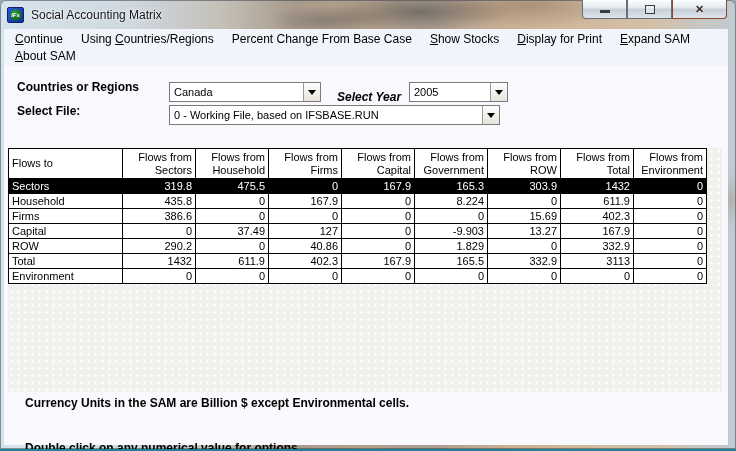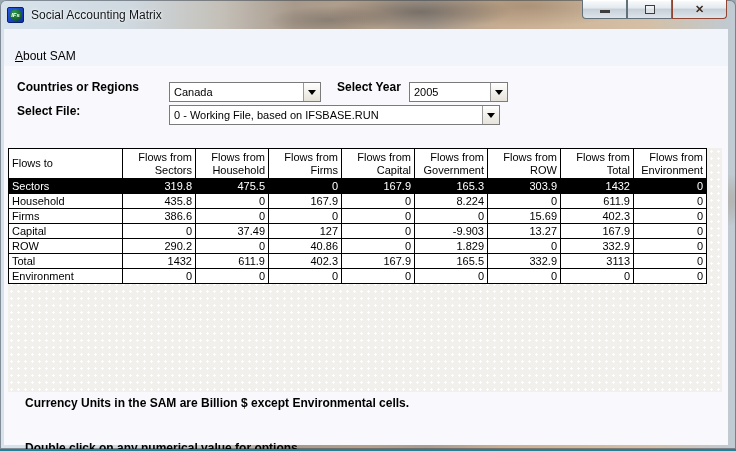--- a/index.html
+++ b/index.html
@@ -109,32 +109,33 @@
       </div>
       <div class="winbtn close">
         <span class="glyph-close">✕</span>
       </div>
     </div>
   </div>
 
   <div class="client">
 
     <div class="menubar">
+      <div class="menu-row menu-row-0"><span class="menu-item"><u>C</u>ontinue</span><span class="menu-item">Using <u>C</u>ountries/Regions</span><span class="menu-item">Percent Change From Base Case</span><span class="menu-item"><u>S</u>how Stocks</span><span class="menu-item"><u>D</u>isplay for Print</span><span class="menu-item"><u>E</u>xpand SAM</span></div>
       <div class="menu-row menu-row-1"><span class="menu-item"><u>A</u>bout SAM</span></div>
     </div>
 
     <span class="label" style="left:13px; top:51px;">Countries or Regions</span>
     <div class="combo" style="left:165px; top:53px; width:152px;">
       <span class="combo-value">Canada</span>
       <span class="combo-btn">
         <span class="combo-arrow"></span>
       </span>
     </div>
 
-    <span class="label" style="left:333px; top:51px;">Select Year</span>
+    <span class="label" style="left:333px; top:61px;font-style:italic;">Select Year</span>
     <div class="combo" style="left:405px; top:53px; width:99px;gap:20px;">
       <span class="combo-value">2005</span>
       <span class="combo-btn">
         <span class="combo-arrow"></span>
       </span>
     </div>
 
     <span class="label" style="left:13px; top:75px;">Select File:</span>
     <div class="combo" style="left:165px; top:76px; width:331px;">
       <span class="combo-value">0 - Working File, based on IFSBASE.RUN</span>

